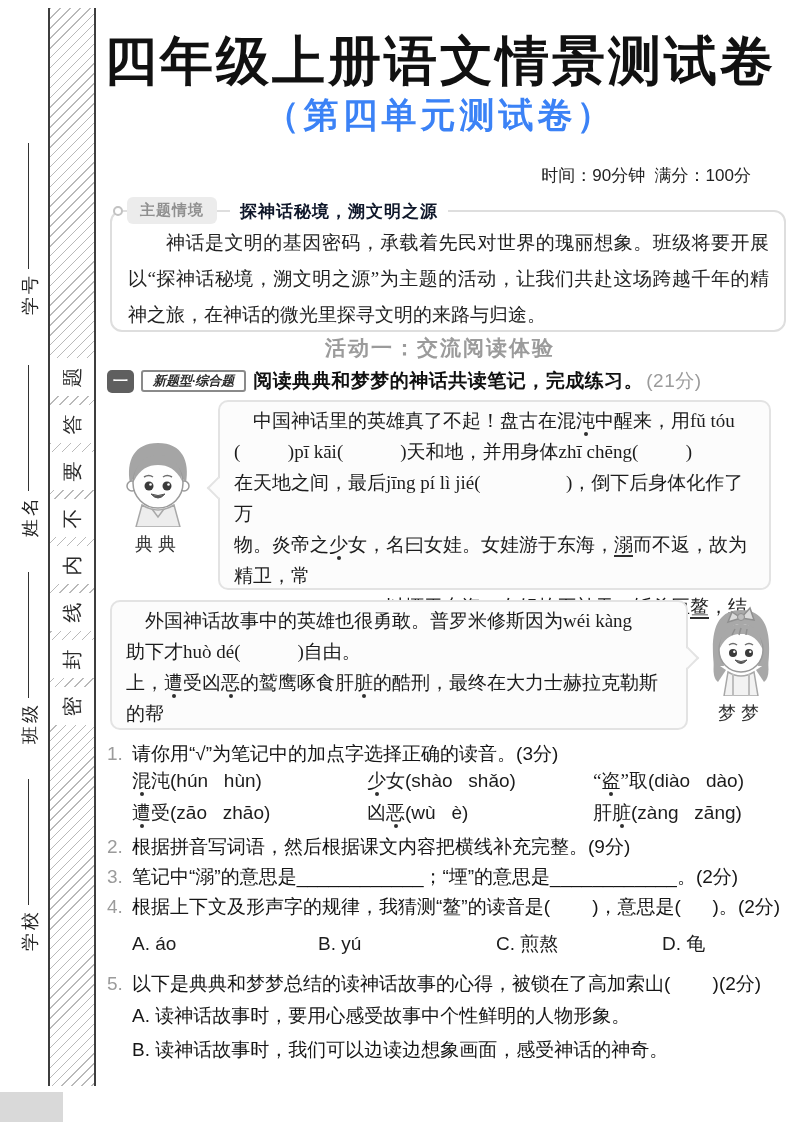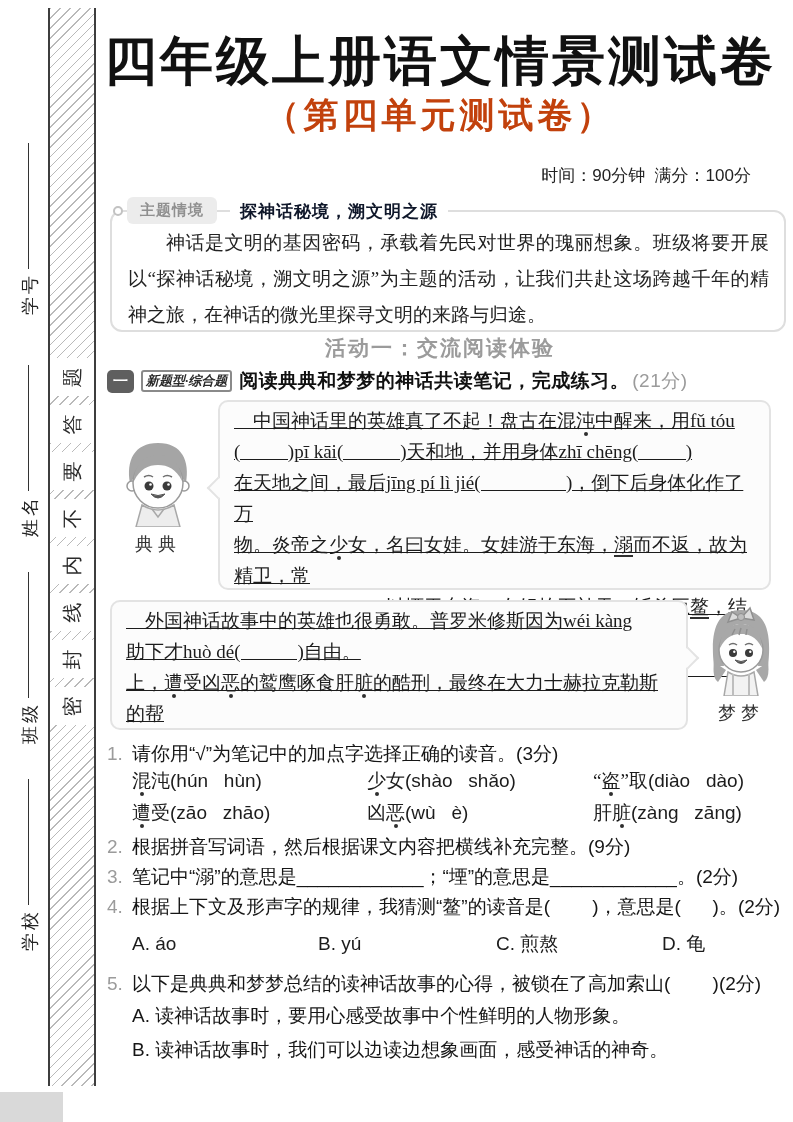--- a/index.html
+++ b/index.html
@@ -25,21 +25,21 @@
     transform:rotate(-90deg); display:flex; align-items:center;
     font-family:"Liberation Serif",serif; font-size:18px; letter-spacing:3px; color:#222;
   }
   .side-label .wline{ flex:1; border-bottom:1.5px solid #333; height:1px; margin:0 0 4px 4px; }
   .corner-box{ position:absolute; left:0; top:1092px; width:63px; height:30px; background:#d9d9d9; }
 
   
   .title{ position:absolute; left:100px; width:680px; top:26px; text-align:center;
           font-size:53px; font-weight:900; letter-spacing:3px; color:#111; }
   .subtitle{ position:absolute; left:100px; width:680px; top:92px; text-align:center;
-          font-size:35px; font-weight:900; letter-spacing:4px; color:#c2410c; }
+          font-size:35px; font-weight:900; letter-spacing:4px; color:#3b82f6; }
   .meta{ position:absolute; right:42px; top:164px; font-size:17px; color:#222; white-space:pre-wrap; }
 
   
   .theme-box{ position:absolute; left:110px; top:210px; width:676px; height:122px;
           border:2px solid #dedede; border-radius:12px; }
   .theme-dot{ position:absolute; left:1px; top:-6px; width:10px; height:10px;
           border:2px solid #c2c2c2; border-radius:50%; background:#fff; }
   .theme-badge{ position:absolute; left:15px; top:-15px; background:#ececec; color:#8f8f8f;
           font-weight:700; font-size:15px; padding:4px 13px; border-radius:6px; letter-spacing:1px; }
   .theme-title{ position:absolute; left:118px; top:-12px; background:#fff; padding:0 10px;
@@ -47,31 +47,31 @@
   .theme-body{ padding:13px 15px 0 16px; text-indent:2em; text-align:justify;
           font-family:"Liberation Serif",serif; font-size:19px; line-height:36px; color:#222; }
 
   
   .activity-title{ position:absolute; left:100px; width:680px; top:334px; text-align:center;
           font-size:21px; font-weight:700; letter-spacing:2px; color:#9b9b9b; }
   .section-head{ position:absolute; left:107px; top:368px; display:flex; align-items:center; gap:7px; }
   .sec-marker{ width:27px; height:23px; background:#5f5f5f; border-radius:5px; color:#fff;
           font-size:15px; font-weight:700; display:flex; align-items:center; justify-content:center; }
   .sec-badge{ border:2px solid #8a8a8a; border-radius:3px; height:22px; line-height:18px;
-          padding:0 3px; font-size:13px; font-weight:700; font-style:italic;
+          padding:0 10px; font-size:13px; font-weight:700; font-style:italic;
           font-family:"Liberation Serif",serif; color:#2a2a2a; }
   .sec-title{ font-size:19px; font-weight:800; color:#111; letter-spacing:0.5px; }
   .sec-title .score{ color:#9b9b9b; font-weight:400; margin-left:3px; }
 
   
   .bubble{ position:absolute; background:#fcfcfc; border:2px solid #e3e3e3; border-radius:10px; }
   .bubble-1{ left:218px; top:400px; width:553px; height:190px; padding:3px 14px 0; }
   .bubble-2{ left:110px; top:600px; width:578px; height:130px; padding:3px 14px 0; }
   .bline{ font-family:"Liberation Serif",serif; font-size:19px; line-height:31px;
-          white-space:pre-wrap; color:#1c1c1c;text-decoration:underline; }
+          white-space:pre-wrap; color:#1c1c1c; }
   .tail{ position:absolute; width:16px; height:16px; background:#fcfcfc; }
   .tail-left{ left:-10px; top:78px; transform:rotate(45deg);
           border-left:2px solid #e3e3e3; border-bottom:2px solid #e3e3e3; }
   .tail-right{ right:-10px; top:48px; transform:rotate(45deg);
           border-right:2px solid #e3e3e3; border-top:2px solid #e3e3e3; }
   .avatar{ position:absolute; text-align:center; }
   .avatar-1{ left:116px; top:441px; width:84px; }
   .avatar-2{ left:700px; top:604px; width:82px; }
   .avatar-name{ font-family:"Liberation Serif",serif; font-size:18px; letter-spacing:5px;
           color:#333; margin-top:1px; }

